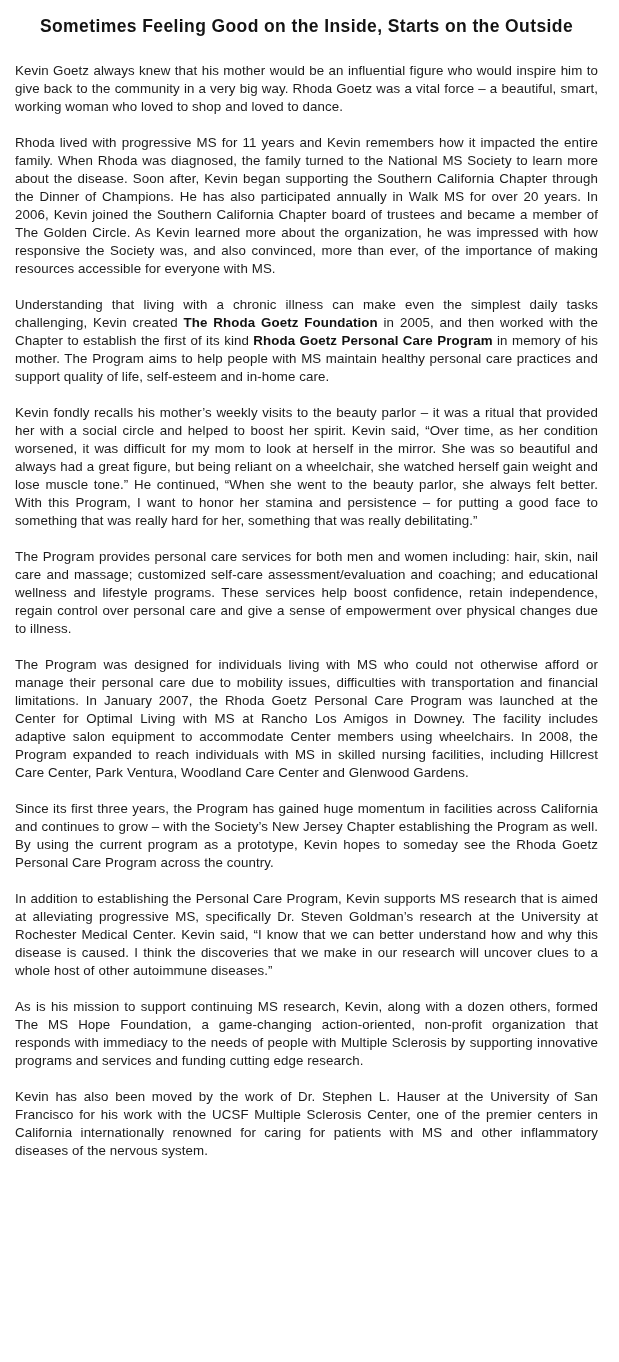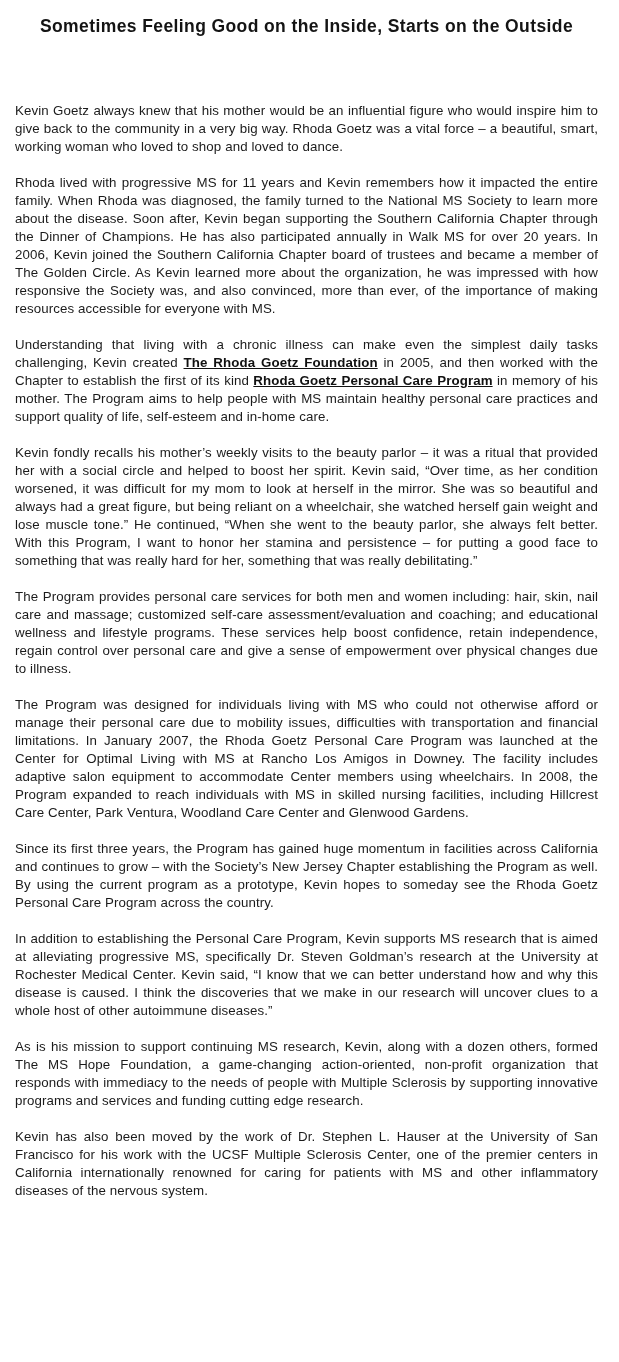--- a/index.html
+++ b/index.html
@@ -18,34 +18,33 @@
   }
   .page-title {
     font-size: 17.5px;
     line-height: 24px;
     font-weight: 700;
     text-align: center;
     letter-spacing: 0.4px;
     color: #141414;
   }
   .article-body {
-    margin-top: 64px;
+    margin-top: 24px;
   }
   .article-body p {
     font-size: 13.3px;
     line-height: 18px;
     letter-spacing: 0.1px;
     text-align: justify;
     margin-bottom: 18px;
     color: #1b1b1b;
   }
   .article-body p strong {
     font-weight: 700;
     color: #111111;
-    text-decoration: underline;
   }
 </style>
 </head>
 <body>
 
 <main class="page">
   <h1 class="page-title">Sometimes Feeling Good on the Inside, Starts on the Outside</h1>
   <section class="article-body" id="article-body">
       <p><span>Kevin Goetz always knew that his mother would be an influential figure who would inspire him to give back to the community in a very big way. Rhoda Goetz was a vital force – a beautiful, smart, working woman who loved to shop and loved to dance.</span></p>
       <p><span>Rhoda lived with progressive MS for 11 years and Kevin remembers how it impacted the entire family. When Rhoda was diagnosed, the family turned to the National MS Society to learn more about the disease. Soon after, Kevin began supporting the Southern California Chapter through the Dinner of Champions. He has also participated annually in Walk MS for over 20 years. In 2006, Kevin joined the Southern California Chapter board of trustees and became a member of The Golden Circle. As Kevin learned more about the organization, he was impressed with how responsive the Society was, and also convinced, more than ever, of the importance of making resources accessible for everyone with MS.</span></p>

